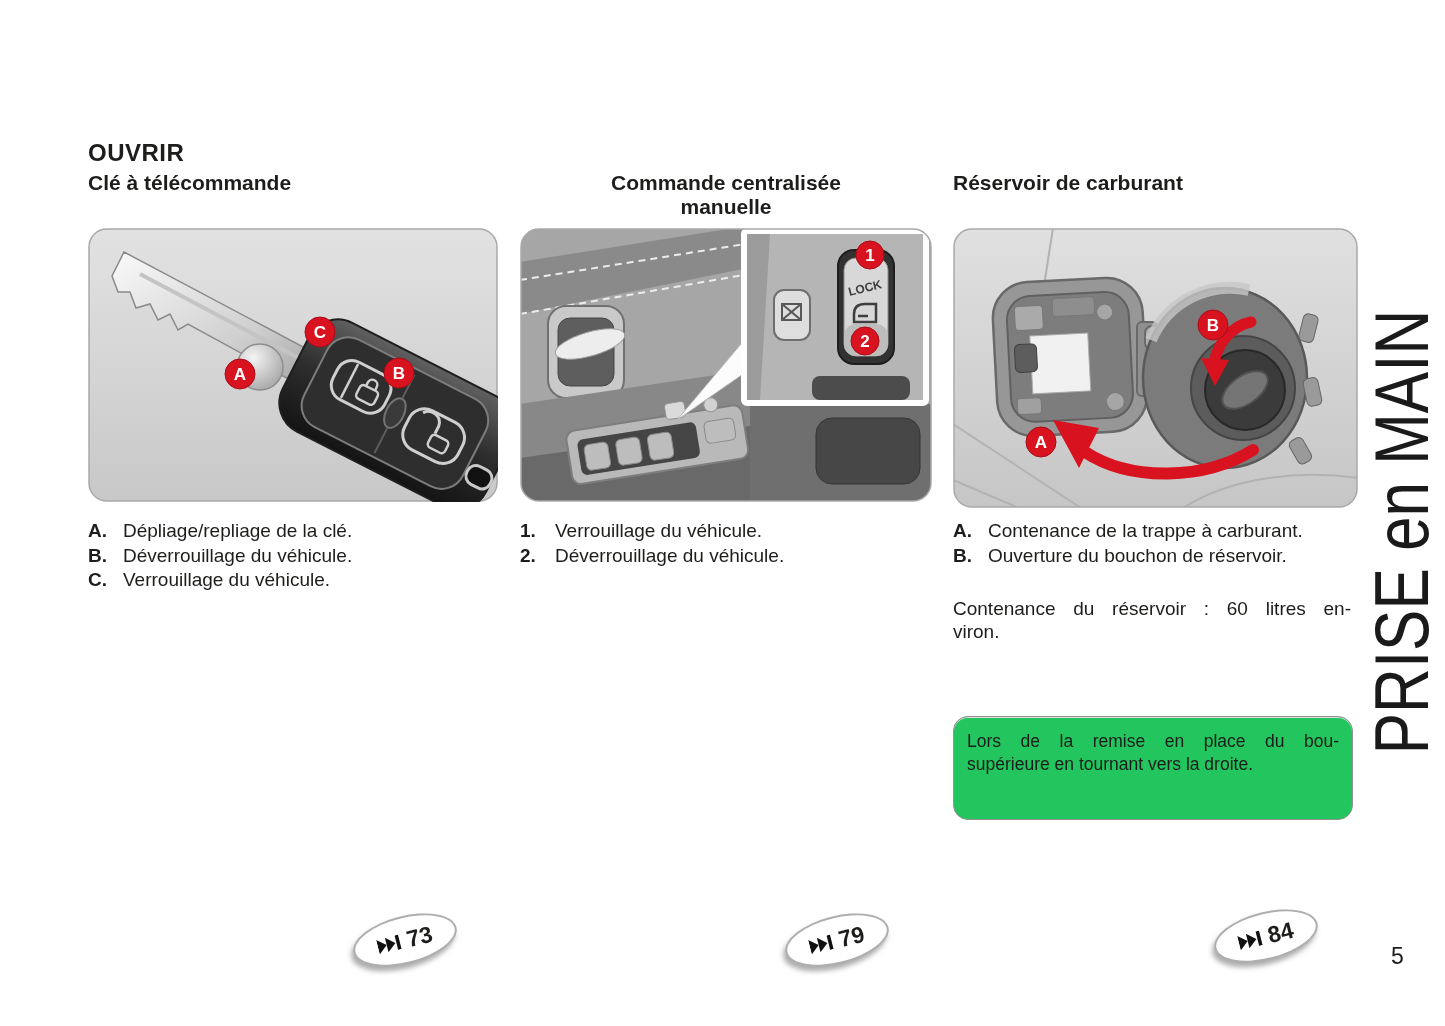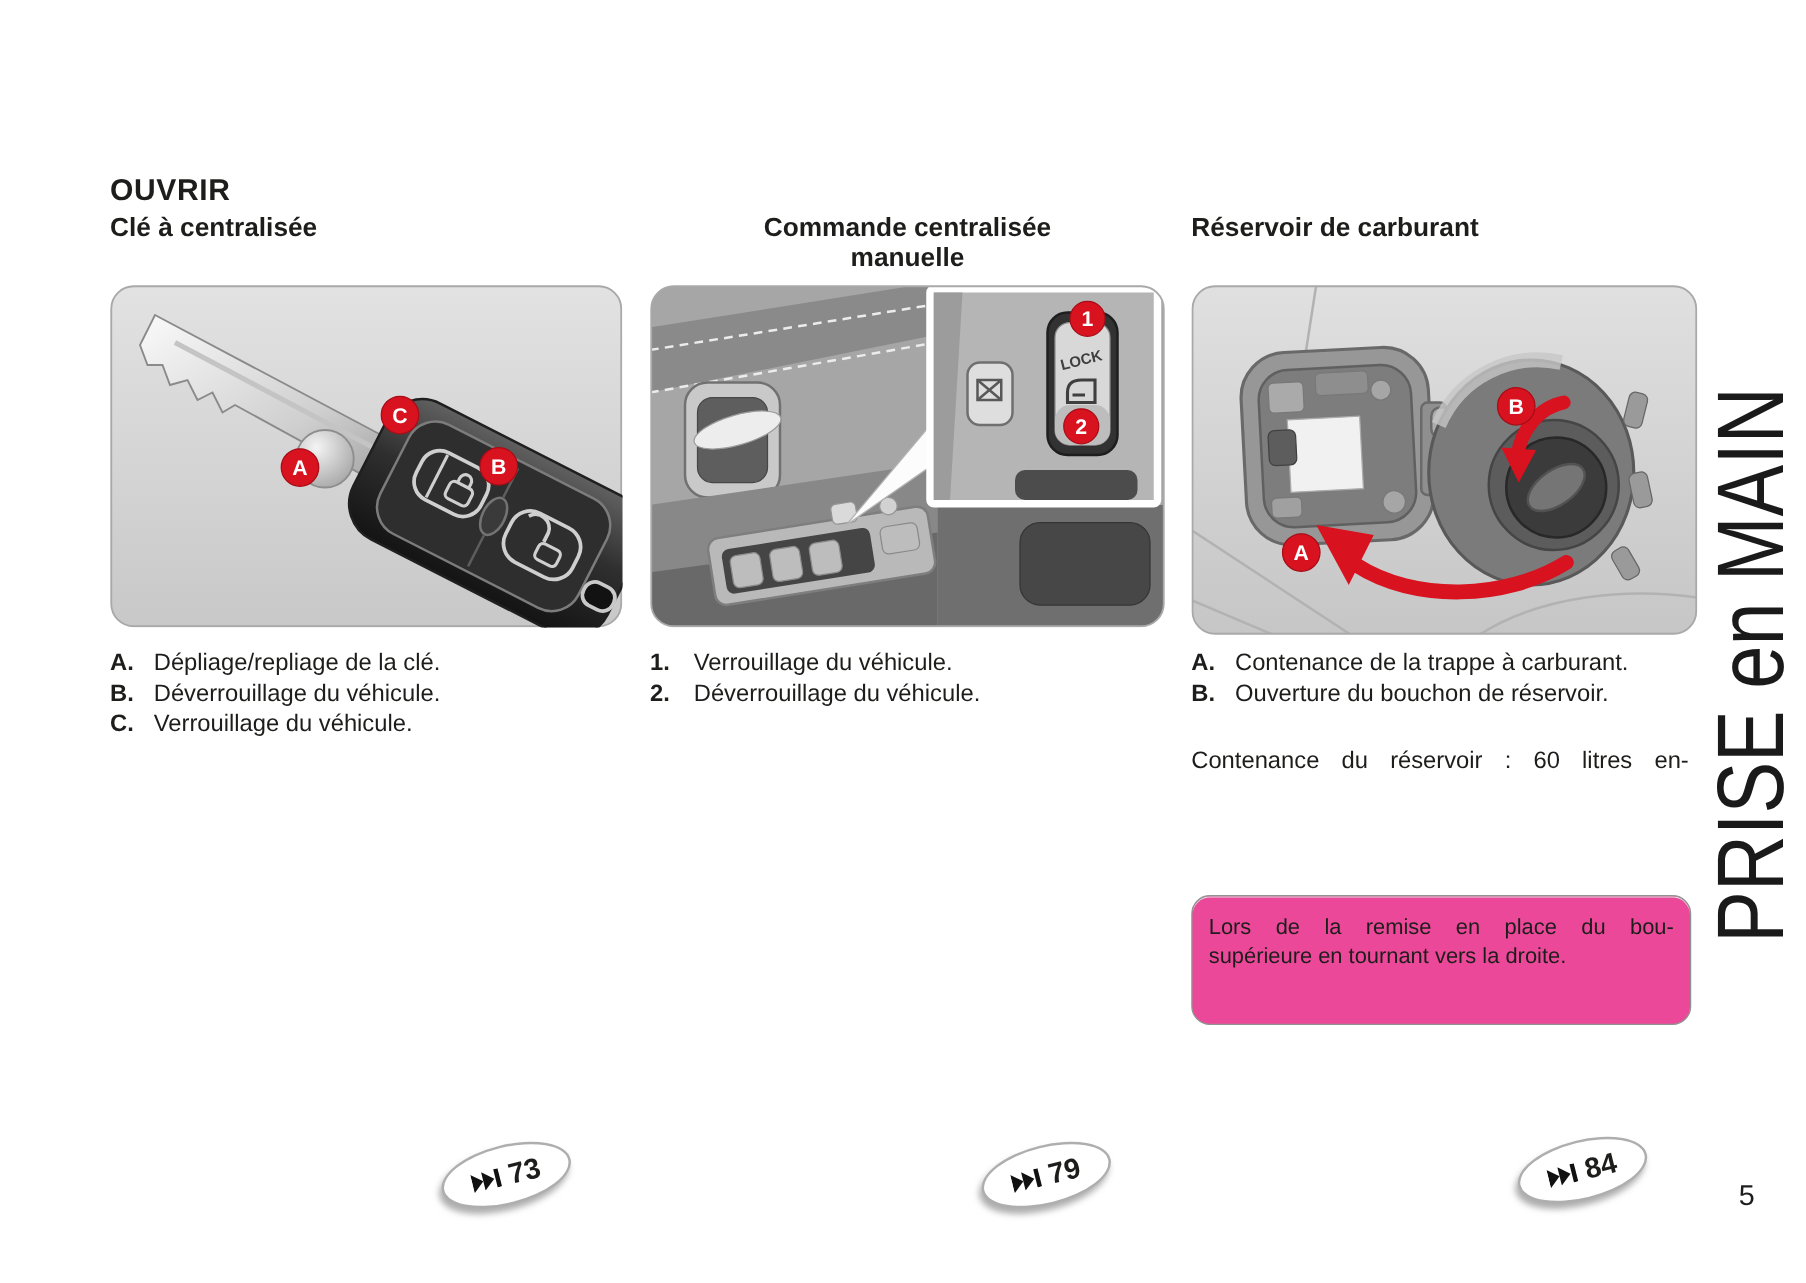--- a/index.html
+++ b/index.html
@@ -16,21 +16,21 @@
   }
   .figure{position:absolute;top:228px;}
   .figure svg{display:block;}
   .list{position:absolute;top:519px;font-size:19px;line-height:24.5px;}
   .li{display:flex;}
   .li b{width:35px;flex:none;font-weight:bold;}
   .capacity{position:absolute;left:953px;top:597px;width:398px;font-size:19px;line-height:23px;}
   .jl{text-align:justify;text-align-last:justify;}
   .note-box{
     position:absolute;left:953px;top:716px;width:400px;height:104px;box-sizing:border-box;
-    background:#ec4899;border:1px solid #929292;border-radius:15px;
+    background:#22c55e;border:1px solid #929292;border-radius:15px;
     padding:13px 13px;font-size:17.5px;line-height:22.5px;
     box-shadow:inset 0 1px 0 #e0e0e0;
   }
   .sidebar-label{
     position:absolute;left:1167px;top:497px;width:470px;height:70px;line-height:70px;
     text-align:center;font-size:62px;color:#1a1a1a;white-space:nowrap;
     transform:rotate(-90deg) scaleY(1.22);
   }
   .marker{
     position:absolute;width:102px;height:44px;border-radius:50%;
@@ -43,21 +43,21 @@
   #marker-key{left:352px;top:916px;}
   #marker-locking{left:784px;top:916px;}
   #marker-fuel{left:1213px;top:912px;}
   .page-number{position:absolute;left:1391px;top:943px;font-size:23px;}
 </style>
 </head>
 <body>
 
 <div class="page-title">OUVRIR</div>
 
-<div class="col-heading" style="left:88px;width:410px;">Clé à centralisée</div>
+<div class="col-heading" style="left:88px;width:410px;">Clé à télécommande</div>
 <div class="col-heading" style="left:520px;width:412px;text-align:center;">
   <div>Commande centralisée</div>
   <div>manuelle</div>
 </div>
 <div class="col-heading" style="left:953px;width:405px;">Réservoir de carburant</div>
 
 <div class="figure" style="left:88px;width:410px;height:274px;">
 <svg width="410" height="274" viewBox="0 0 410 274">
   <defs>
     <linearGradient id="bg1" x1="0" y1="0" x2="0" y2="1">
@@ -299,20 +299,21 @@
       <span>Contenance de la trappe à carburant.</span>
     </div>
   <div class="li">
       <b>B.</b>
       <span>Ouverture du bouchon de réservoir.</span>
     </div>
 </div>
 
 <div class="capacity">
   <div class="jl">Contenance du réservoir : 60 litres en-</div>
+  <div>viron.</div>
 </div>
 
 <div class="note-box">
   <div class="jl">Lors de la remise en place du bou-</div>
   <div>supérieure en tournant vers la droite.</div>
 </div>
 
 <div class="sidebar-label">PRISE en MAIN</div>
 
 <div class="marker" id="marker-key">

